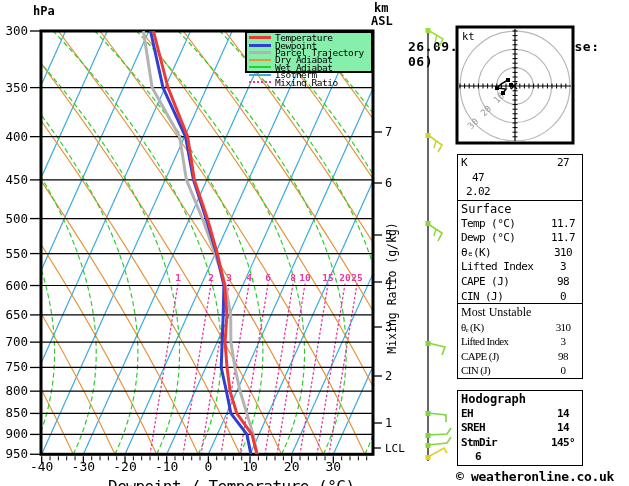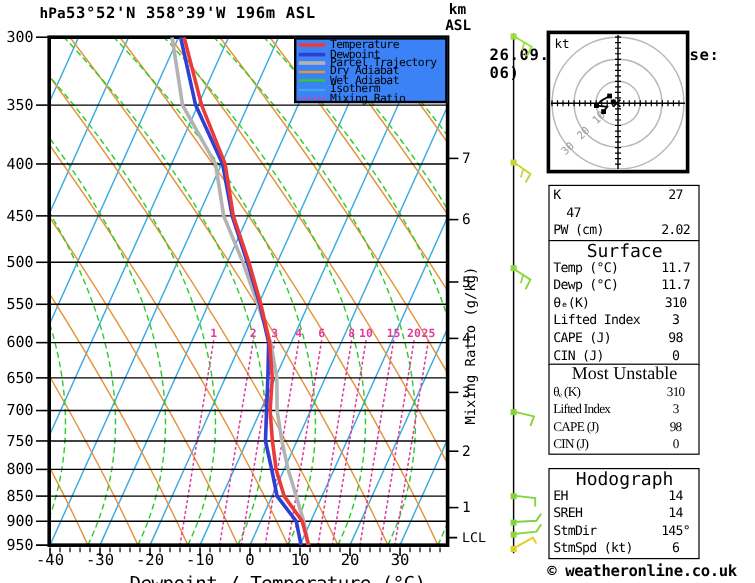--- a/index.html
+++ b/index.html
@@ -2,40 +2,39 @@
 <html><head>
 <meta charset="utf-8">
 <style>
   html,body{margin:0;padding:0;background:#ffffff;}
   #screen{position:relative;width:629px;height:486px;background:#ffffff;overflow:hidden;
           font-family:"DejaVu Sans Mono","Liberation Mono",monospace;color:#000;}
   .abs{position:absolute;}
   #main-svg{position:absolute;left:0;top:0;}
   .title{font-size:13px;font-weight:bold;letter-spacing:0.5px;}
   .unit{font-size:12px;font-weight:bold;}
-  #legend{position:absolute;left:245px;top:31px;width:128px;height:55px;background:#3b82f6;
+  #legend{position:absolute;left:245px;top:31px;width:128px;height:42px;background:#86efac;
           border:2px solid #000;box-sizing:border-box;padding:1px 0 0 2px;}
   .legend-row{display:flex;align-items:center;height:7.4px;}
   .legend-swatch{width:22px;height:0;margin-right:4px;flex:0 0 22px;}
   .legend-label{font-size:9.5px;line-height:7px;white-space:nowrap;letter-spacing:-0.5px;}
   .infobox{position:absolute;left:457px;width:126px;background:#fff;border:1.5px solid #000;
            box-sizing:border-box;padding:1px 2px 0 3px;}
-  .infobox .box-title{text-align:center;font-size:15px;height:14.6px;line-height:14px;}
+  .infobox .box-title{font-size:12px;height:14.6px;line-height:14px;}
   .info-row{display:flex;font-size:11px;height:14.6px;line-height:14px;white-space:nowrap;}
   .info-label{flex:1 1 auto;letter-spacing:-0.6px;}
   .info-value{flex:0 0 34px;text-align:center;letter-spacing:-0.6px;}
   .footer-text{font-size:16px;letter-spacing:-0.5px;margin-top:10px;}
   .copyright{font-size:13px;font-weight:bold;letter-spacing:-0.3px;}
 </style>
 </head>
 <body>
 
 <div id="screen">
   <div class="abs unit" style="left:17px;top:4px;margin-left:16px;">hPa</div>
-  <div class="abs title" style="left:55px;top:4px;">53°52'N 358°39'W 196m ASL</div>
   <div class="abs unit" style="left:374px;top:1px;">km</div>
   <div class="abs unit" style="left:371px;top:14px;">ASL</div>
   <div class="abs title" style="left:408px;top:4px;margin-top:35px;">26.09.2024 12GMT (Base: 06)</div>
 
   <svg id="main-svg" width="629" height="486">
       <defs>
         <clipPath id="plot-clip">
           <rect x="41" y="31" width="332" height="423.3"></rect>
         </clipPath>
         <clipPath id="hodo-clip">
@@ -379,21 +378,20 @@
   <div id="boxes">
       <div class="infobox" style="top: 154px;">
         <div class="info-row">
           <span class="info-label">K</span>
           <span class="info-value">27</span>
         </div>
         <div class="info-row">
           <span class="info-value">47</span>
         </div>
         <div class="info-row">
-          <span class="info-label">PW (cm)</span>
           <span class="info-value">2.02</span>
         </div>
       </div>
       <div class="infobox" style="top: 200px;">
         <div class="box-title">Surface</div>
         <div class="info-row">
           <span class="info-label">Temp (°C)</span>
           <span class="info-value">11.7</span>
         </div>
         <div class="info-row">
@@ -429,36 +427,35 @@
         </div>
         <div class="info-row">
           <span class="info-label">CAPE (J)</span>
           <span class="info-value">98</span>
         </div>
         <div class="info-row">
           <span class="info-label">CIN (J)</span>
           <span class="info-value">0</span>
         </div>
       </div>
-      <div class="infobox" style="top: 390px;">
+      <div class="infobox" style="top: 390px; font-weight: bold;">
         <div class="box-title">Hodograph</div>
         <div class="info-row">
           <span class="info-label">EH</span>
           <span class="info-value">14</span>
         </div>
         <div class="info-row">
           <span class="info-label">SREH</span>
           <span class="info-value">14</span>
         </div>
         <div class="info-row">
           <span class="info-label">StmDir</span>
           <span class="info-value">145°</span>
         </div>
         <div class="info-row">
-          <span class="info-label">StmSpd (kt)</span>
           <span class="info-value">6</span>
         </div>
       </div>
     </div>
 
   <div class="abs footer-text" style="left:108px;top:467px;">Dewpoint / Temperature (°C)</div>
   <div class="abs copyright" style="left:456px;top:469px;">© weatheronline.co.uk</div>
 </div>
 
 </body></html>

